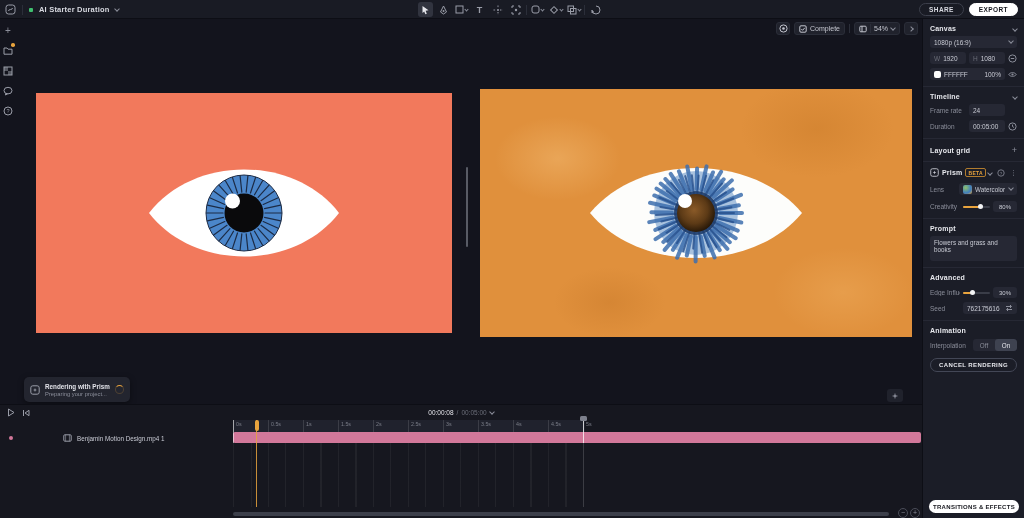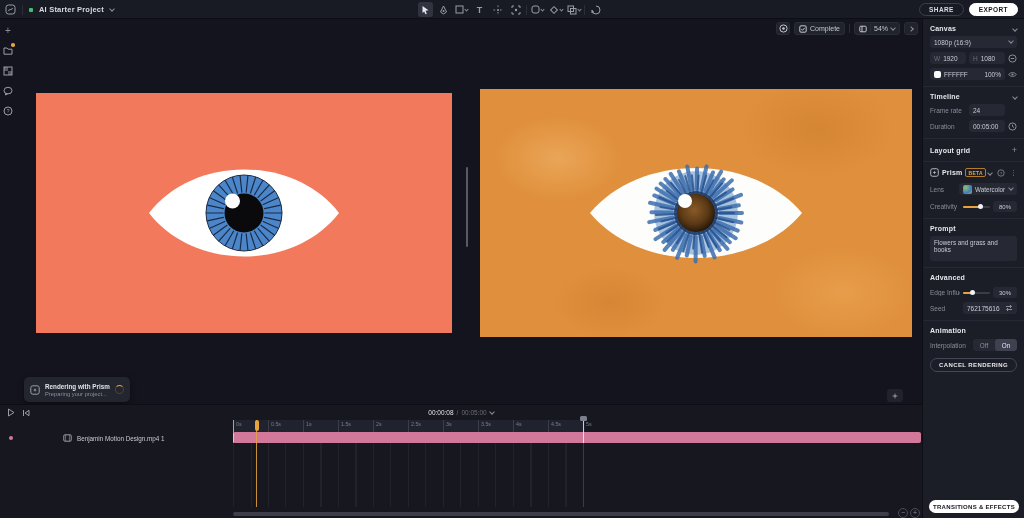--- a/index.html
+++ b/index.html
@@ -136,21 +136,21 @@
 <div id="topbar">
   <div class="left">
     <span class="icn">
       <svg width="11" height="11" viewBox="0 0 11 11">
           <rect x="1" y="1" width="9" height="9" rx="2.5" fill="none" stroke="#9a9da8" stroke-width="1"></rect>
           <path d="M3.5,7 C3.5,4.5 7.5,6.5 7.5,4" fill="none" stroke="#9a9da8" stroke-width="1"></path>
         </svg>
     </span>
     <span class="tb-divider"></span>
     <span class="proj-dot"></span>
-    <span class="proj-name">AI Starter Project</span>
+    <span class="proj-name">AI Starter Duration</span>
     <span class="chev" style="margin-top:-2px;"></span>
   </div>
 
   <div id="toolbar">
     <span class="tool active">
       <svg width="9" height="10" viewBox="0 0 9 10">
           <path d="M1.5,1 L7.5,5.2 L4.6,5.8 L5.8,8.8 L4.4,9.3 L3.2,6.4 L1.5,8 Z" fill="#e6e7ec"></path>
         </svg>
     </span>
     <span class="tool">

